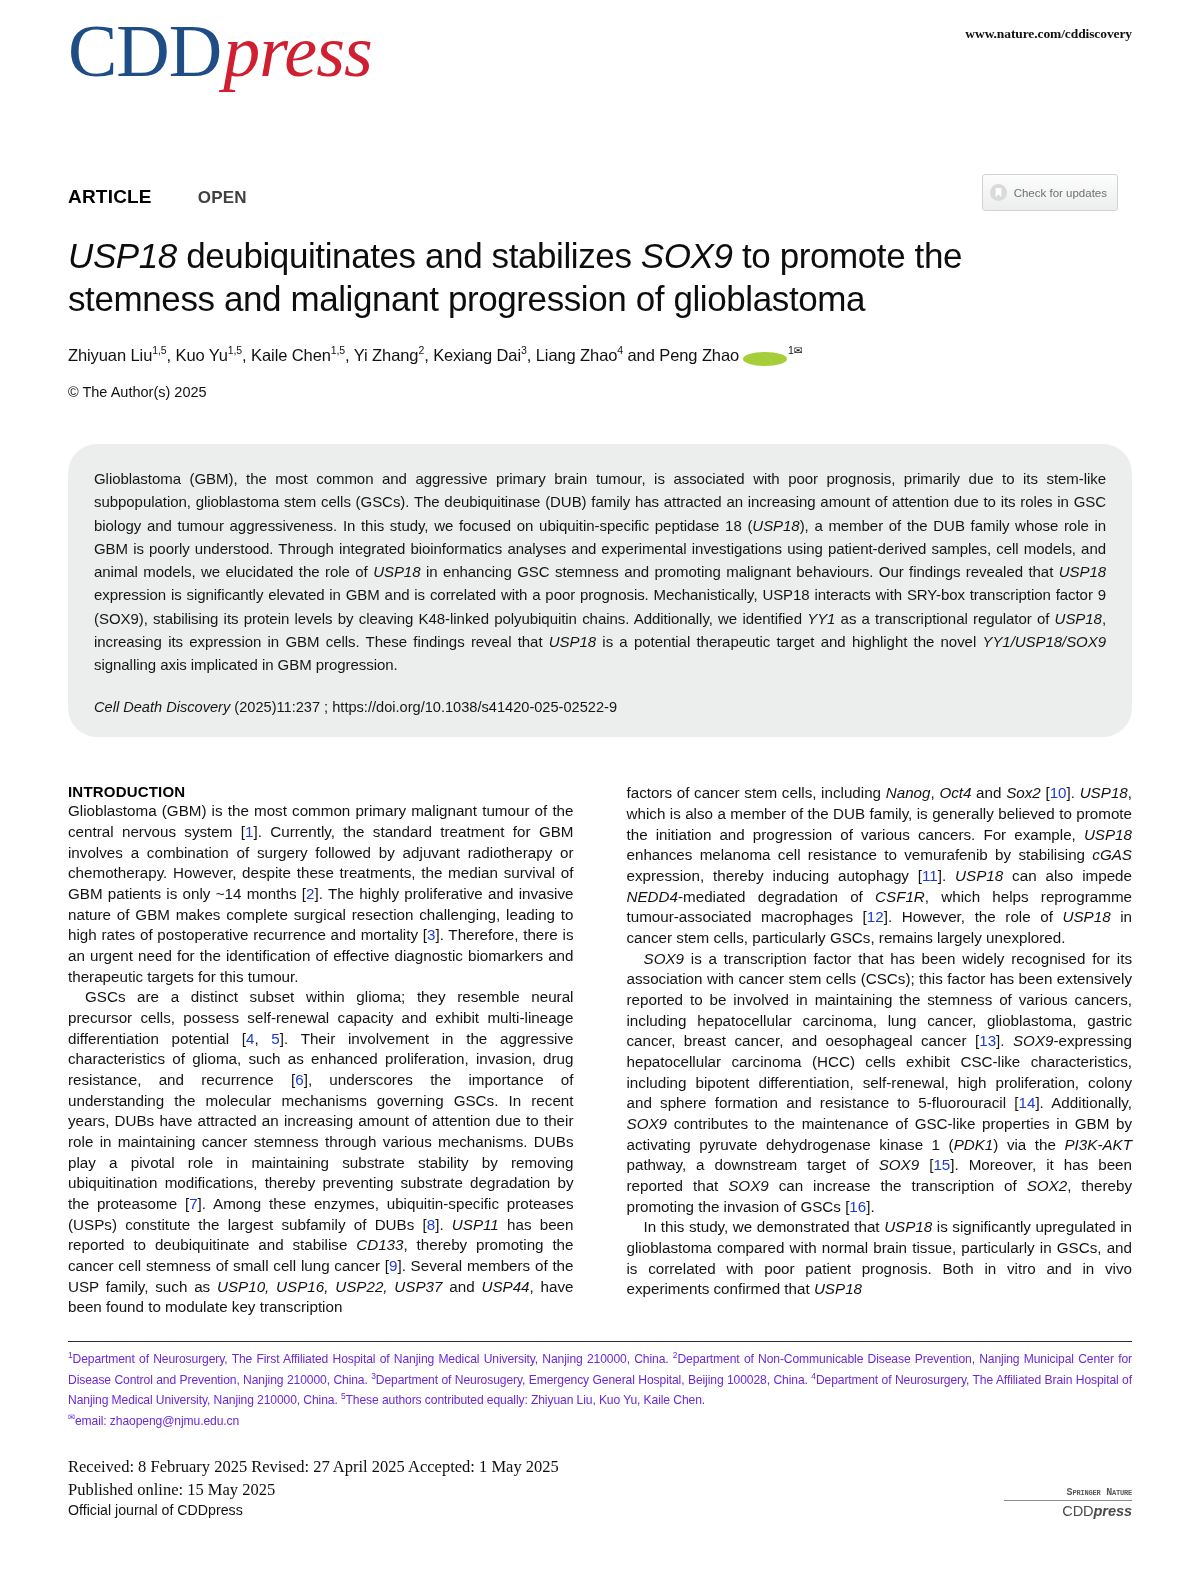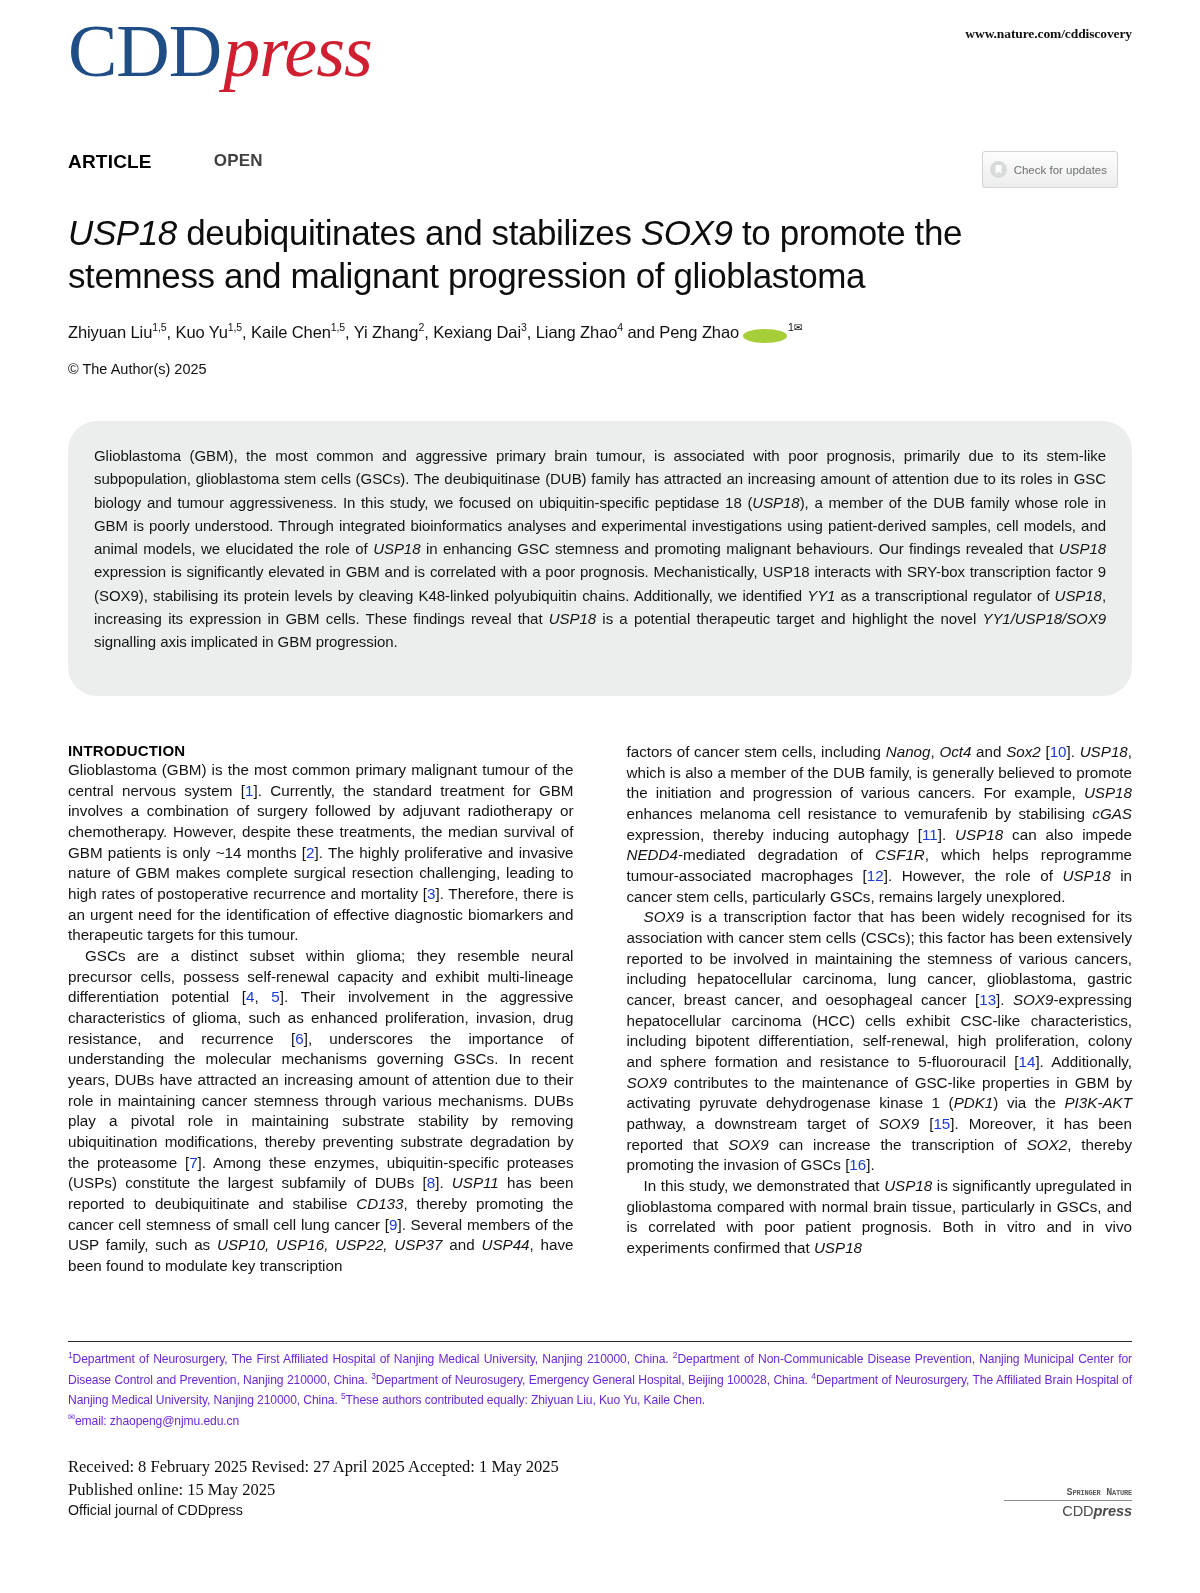--- a/index.html
+++ b/index.html
@@ -44,24 +44,23 @@
     color: #111;
     padding-top: 26px;
     letter-spacing: -0.1px;
     font-family: Liberation Serif, serif;
   }
 
   
   .article-bar {
     position: relative;
     display: flex;
-    align-items: flex-start;
+    align-items: flex-end;
     height: 34px;
-    margin-top: 33px;
-    gap: 16px;
+    margin-top: 56px;
   }
   .kicker {
     font-size: 19px;
     font-weight: bold;
     letter-spacing: 0.2px;
     color: #000;
   }
   .open-label {
     font-size: 17px;
     font-weight: bold;
@@ -274,20 +273,21 @@
   </div>
 
   <h1 class="title"><i>USP18</i><span> deubiquitinates and stabilizes </span><i>SOX9</i><span> to promote the stemness and malignant progression of glioblastoma</span></h1>
 
   <div class="authors"><span>Zhiyuan Liu</span><sup>1,5</sup><span>, Kuo Yu</span><sup>1,5</sup><span>, Kaile Chen</span><sup>1,5</sup><span>, Yi Zhang</span><sup>2</sup><span>, Kexiang Dai</span><sup>3</sup><span>, Liang Zhao</span><sup>4</sup><span> and Peng Zhao</span><span class="orcid">iD</span><sup>1</sup><sup class="envelope">✉</sup></div>
 
   <div class="copyright">© The Author(s) 2025</div>
 
   <div class="abstract-box">
     <div class="abstract-text"><span>Glioblastoma (GBM), the most common and aggressive primary brain tumour, is associated with poor prognosis, primarily due to its stem-like subpopulation, glioblastoma stem cells (GSCs). The deubiquitinase (DUB) family has attracted an increasing amount of attention due to its roles in GSC biology and tumour aggressiveness. In this study, we focused on ubiquitin-specific peptidase 18 (</span><i>USP18</i><span>), a member of the DUB family whose role in GBM is poorly understood. Through integrated bioinformatics analyses and experimental investigations using patient-derived samples, cell models, and animal models, we elucidated the role of </span><i>USP18</i><span> in enhancing GSC stemness and promoting malignant behaviours. Our findings revealed that </span><i>USP18</i><span> expression is significantly elevated in GBM and is correlated with a poor prognosis. Mechanistically, USP18 interacts with SRY-box transcription factor 9 (SOX9), stabilising its protein levels by cleaving K48-linked polyubiquitin chains. Additionally, we identified </span><i>YY1</i><span> as a transcriptional regulator of </span><i>USP18</i><span>, increasing its expression in GBM cells. These findings reveal that </span><i>USP18</i><span> is a potential therapeutic target and highlight the novel </span><i>YY1/USP18/SOX9</i><span> signalling axis implicated in GBM progression.</span></div>
+    <div class="citation"><i>Cell Death Discovery</i><span> (2025)11:237 ; https://doi.org/10.1038/s41420-025-02522-9</span></div>
   </div>
 
   <div class="columns">
 
     <div class="col">
       <div class="sec-head">INTRODUCTION</div>
       <p><span>Glioblastoma (GBM) is the most common primary malignant tumour of the central nervous system [</span><span class="ref">1</span><span>]. Currently, the standard treatment for GBM involves a combination of surgery followed by adjuvant radiotherapy or chemotherapy. However, despite these treatments, the median survival of GBM patients is only ~14 months [</span><span class="ref">2</span><span>]. The highly proliferative and invasive nature of GBM makes complete surgical resection challenging, leading to high rates of postoperative recurrence and mortality [</span><span class="ref">3</span><span>]. Therefore, there is an urgent need for the identification of effective diagnostic biomarkers and therapeutic targets for this tumour.</span></p>
       <p class="indent"><span>GSCs are a distinct subset within glioma; they resemble neural precursor cells, possess self-renewal capacity and exhibit multi-lineage differentiation potential [</span><span class="ref">4</span><span>, </span><span class="ref">5</span><span>]. Their involvement in the aggressive characteristics of glioma, such as enhanced proliferation, invasion, drug resistance, and recurrence [</span><span class="ref">6</span><span>], underscores the importance of understanding the molecular mechanisms governing GSCs. In recent years, DUBs have attracted an increasing amount of attention due to their role in maintaining cancer stemness through various mechanisms. DUBs play a pivotal role in maintaining substrate stability by removing ubiquitination modifications, thereby preventing substrate degradation by the proteasome [</span><span class="ref">7</span><span>]. Among these enzymes, ubiquitin-specific proteases (USPs) constitute the largest subfamily of DUBs [</span><span class="ref">8</span><span>]. </span><i>USP11</i><span> has been reported to deubiquitinate and stabilise </span><i>CD133</i><span>, thereby promoting the cancer cell stemness of small cell lung cancer [</span><span class="ref">9</span><span>]. Several members of the USP family, such as </span><i>USP10, USP16, USP22, USP37</i><span> and </span><i>USP44</i><span>, have been found to modulate key transcription</span></p>
     </div>
 

